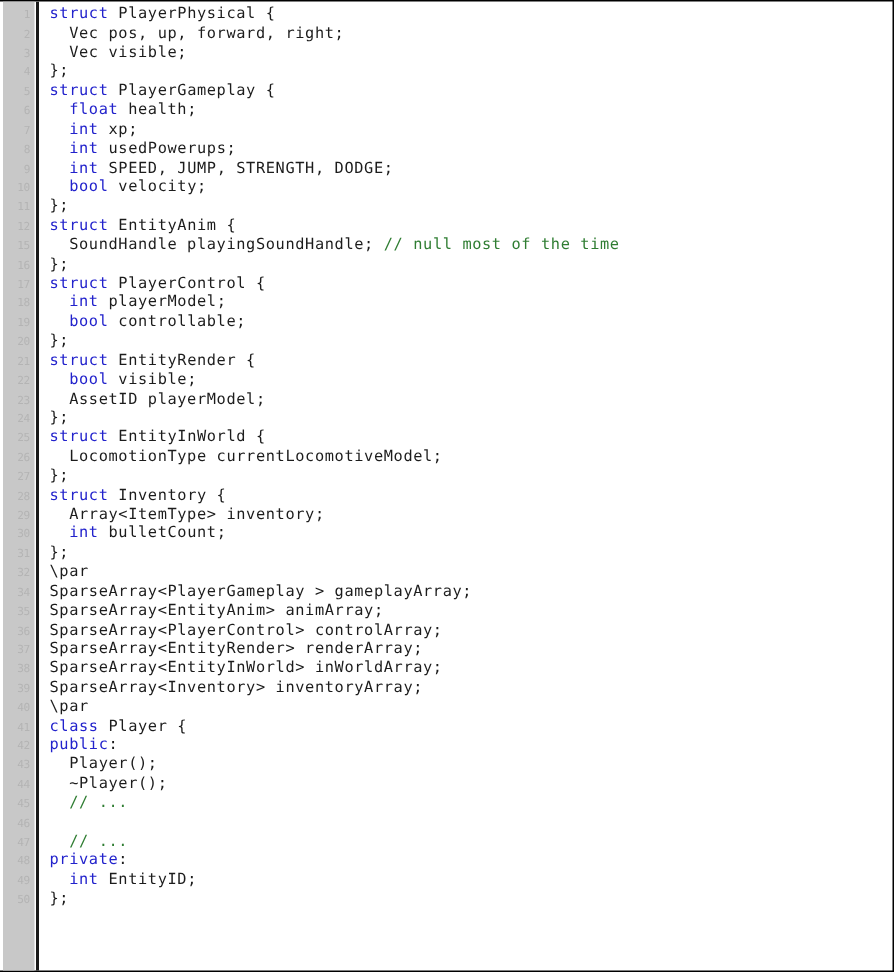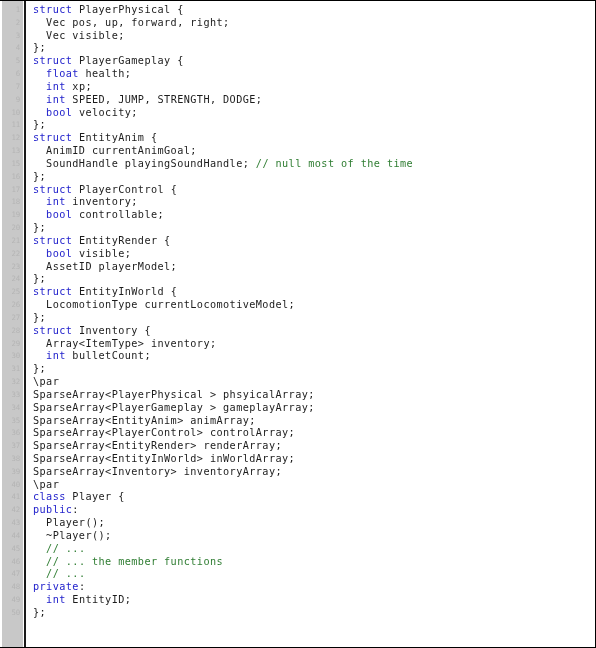--- a/index.html
+++ b/index.html
@@ -78,55 +78,54 @@
   <div class="gutter-bg"></div>
   <div class="gutter-rule"></div>
   <div class="code" id="code-body">
       <div class="line"><span class="ln">1</span><span class="src"><span class="kw">struct</span><span class=""> PlayerPhysical {</span></span></div>
       <div class="line"><span class="ln">2</span><span class="src"><span class="">  Vec pos, up, forward, right;</span></span></div>
       <div class="line"><span class="ln">3</span><span class="src"><span class="">  Vec visible;</span></span></div>
       <div class="line"><span class="ln">4</span><span class="src"><span class="">};</span></span></div>
       <div class="line"><span class="ln">5</span><span class="src"><span class="kw">struct</span><span class=""> PlayerGameplay {</span></span></div>
       <div class="line"><span class="ln">6</span><span class="src"><span class="">  </span><span class="kw">float</span><span class=""> health;</span></span></div>
       <div class="line"><span class="ln">7</span><span class="src"><span class="">  </span><span class="kw">int</span><span class=""> xp;</span></span></div>
+      <div class="line"><span class="ln">8</span><span class="src"><span class="">  </span><span class="kw">int</span><span class=""> usedPowerups;</span></span></div>
       <div class="line"><span class="ln">9</span><span class="src"><span class="">  </span><span class="kw">int</span><span class=""> SPEED, JUMP, STRENGTH, DODGE;</span></span></div>
       <div class="line"><span class="ln">10</span><span class="src"><span class="">  </span><span class="kw">bool</span><span class=""> velocity;</span></span></div>
       <div class="line"><span class="ln">11</span><span class="src"><span class="">};</span></span></div>
       <div class="line"><span class="ln">12</span><span class="src"><span class="kw">struct</span><span class=""> EntityAnim {</span></span></div>
-      <div class="line"><span class="ln">13</span><span class="src"><span class="">  AnimID currentAnimGoal;</span></span></div>
       <div class="line"><span class="ln">15</span><span class="src"><span class="">  SoundHandle playingSoundHandle; </span><span class="cmt">// null most of the time</span></span></div>
       <div class="line"><span class="ln">16</span><span class="src"><span class="">};</span></span></div>
       <div class="line"><span class="ln">17</span><span class="src"><span class="kw">struct</span><span class=""> PlayerControl {</span></span></div>
-      <div class="line"><span class="ln">18</span><span class="src"><span class="">  </span><span class="kw">int</span><span class=""> inventory;</span></span></div>
+      <div class="line"><span class="ln">18</span><span class="src"><span class="">  </span><span class="kw">int</span><span class=""> playerModel;</span></span></div>
       <div class="line"><span class="ln">19</span><span class="src"><span class="">  </span><span class="kw">bool</span><span class=""> controllable;</span></span></div>
       <div class="line"><span class="ln">20</span><span class="src"><span class="">};</span></span></div>
       <div class="line"><span class="ln">21</span><span class="src"><span class="kw">struct</span><span class=""> EntityRender {</span></span></div>
       <div class="line"><span class="ln">22</span><span class="src"><span class="">  </span><span class="kw">bool</span><span class=""> visible;</span></span></div>
       <div class="line"><span class="ln">23</span><span class="src"><span class="">  AssetID playerModel;</span></span></div>
       <div class="line"><span class="ln">24</span><span class="src"><span class="">};</span></span></div>
       <div class="line"><span class="ln">25</span><span class="src"><span class="kw">struct</span><span class=""> EntityInWorld {</span></span></div>
       <div class="line"><span class="ln">26</span><span class="src"><span class="">  LocomotionType currentLocomotiveModel;</span></span></div>
       <div class="line"><span class="ln">27</span><span class="src"><span class="">};</span></span></div>
       <div class="line"><span class="ln">28</span><span class="src"><span class="kw">struct</span><span class=""> Inventory {</span></span></div>
       <div class="line"><span class="ln">29</span><span class="src"><span class="">  Array&lt;ItemType&gt; inventory;</span></span></div>
       <div class="line"><span class="ln">30</span><span class="src"><span class="">  </span><span class="kw">int</span><span class=""> bulletCount;</span></span></div>
       <div class="line"><span class="ln">31</span><span class="src"><span class="">};</span></span></div>
       <div class="line"><span class="ln">32</span><span class="src"><span class="">\par</span></span></div>
-      <div class="line"><span class="ln">33</span><span class="src"><span class="">SparseArray&lt;PlayerPhysical &gt; phsyicalArray;</span></span></div>
       <div class="line"><span class="ln">34</span><span class="src"><span class="">SparseArray&lt;PlayerGameplay &gt; gameplayArray;</span></span></div>
       <div class="line"><span class="ln">35</span><span class="src"><span class="">SparseArray&lt;EntityAnim&gt; animArray;</span></span></div>
       <div class="line"><span class="ln">36</span><span class="src"><span class="">SparseArray&lt;PlayerControl&gt; controlArray;</span></span></div>
       <div class="line"><span class="ln">37</span><span class="src"><span class="">SparseArray&lt;EntityRender&gt; renderArray;</span></span></div>
       <div class="line"><span class="ln">38</span><span class="src"><span class="">SparseArray&lt;EntityInWorld&gt; inWorldArray;</span></span></div>
       <div class="line"><span class="ln">39</span><span class="src"><span class="">SparseArray&lt;Inventory&gt; inventoryArray;</span></span></div>
       <div class="line"><span class="ln">40</span><span class="src"><span class="">\par</span></span></div>
       <div class="line"><span class="ln">41</span><span class="src"><span class="kw">class</span><span class=""> Player {</span></span></div>
       <div class="line"><span class="ln">42</span><span class="src"><span class="kw">public</span><span class="">:</span></span></div>
       <div class="line"><span class="ln">43</span><span class="src"><span class="">  Player();</span></span></div>
       <div class="line"><span class="ln">44</span><span class="src"><span class="">  ~Player();</span></span></div>
       <div class="line"><span class="ln">45</span><span class="src"><span class="">  </span><span class="cmt">// ...</span></span></div>
-      <div class="line"><span class="ln">46</span><span class="src"><span class="">  </span><span class="cmt">// ... the member functions</span></span></div>
+      <div class="line"><span class="ln">46</span></div>
       <div class="line"><span class="ln">47</span><span class="src"><span class="">  </span><span class="cmt">// ...</span></span></div>
       <div class="line"><span class="ln">48</span><span class="src"><span class="kw">private</span><span class="">:</span></span></div>
       <div class="line"><span class="ln">49</span><span class="src"><span class="">  </span><span class="kw">int</span><span class=""> EntityID;</span></span></div>
       <div class="line"><span class="ln">50</span><span class="src"><span class="">};</span></span></div>
     </div>
 </div>
 
 </body></html>

